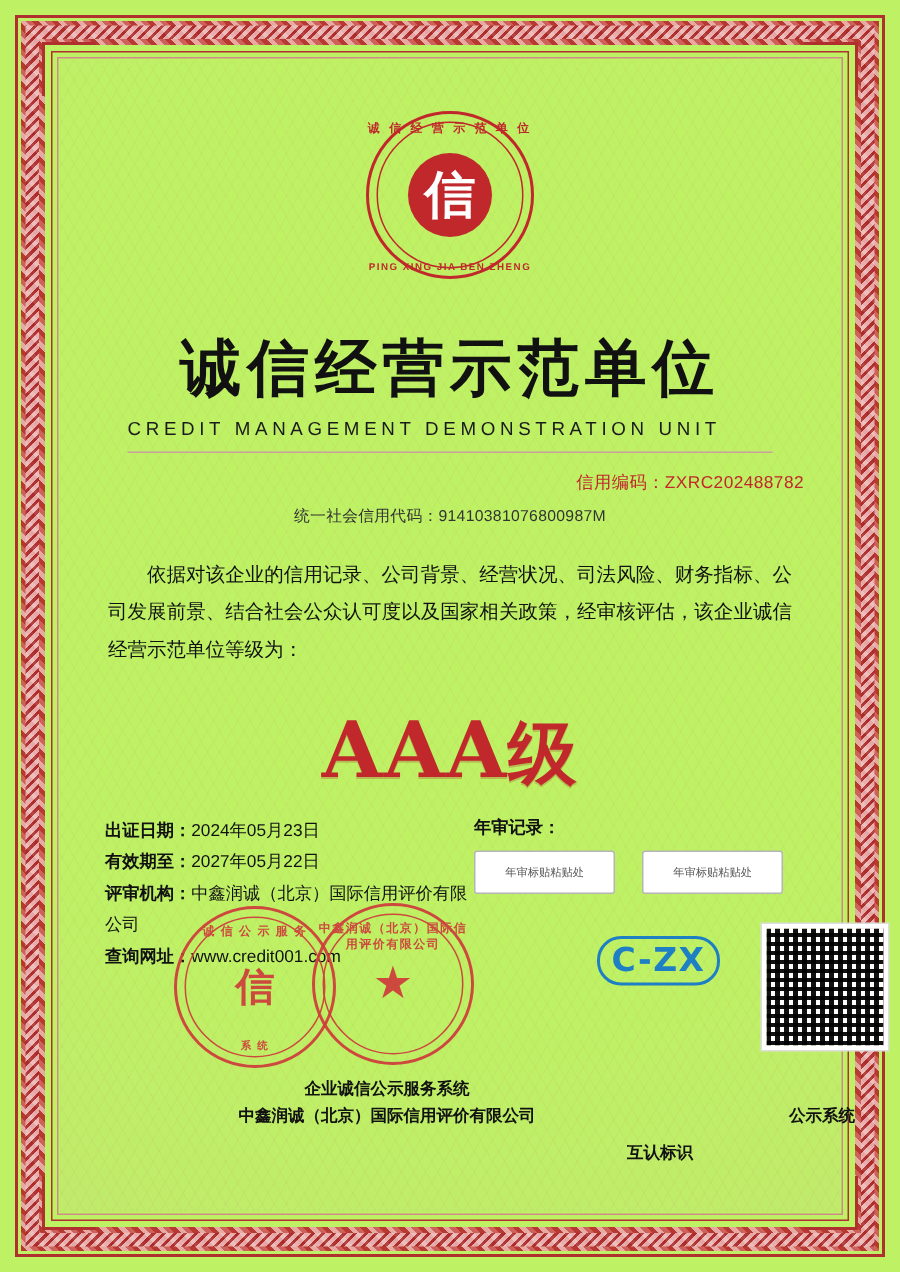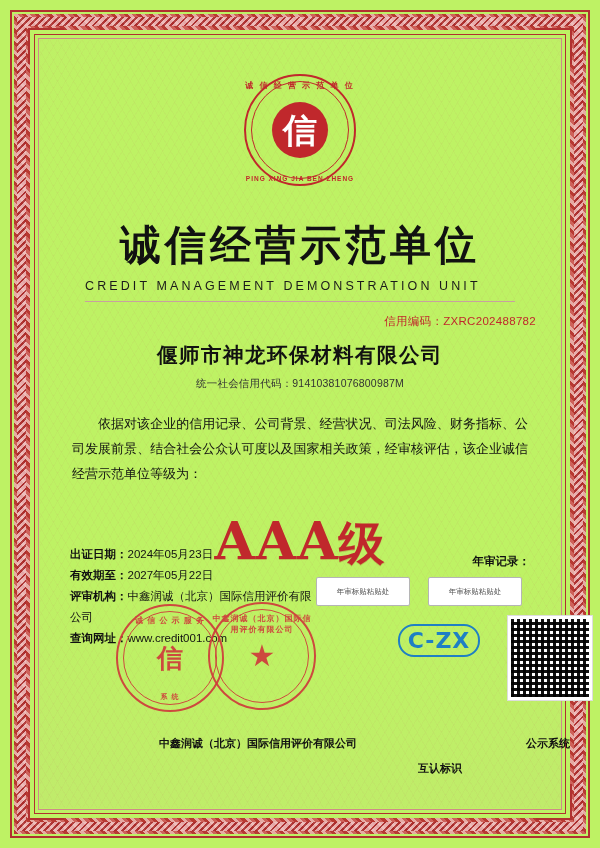--- a/index.html
+++ b/index.html
@@ -133,21 +133,21 @@
   }
 
   
   .info-area{
     position:absolute;left:24px;right:24px;top:498px;
     display:flex;justify-content:space-between;align-items:flex-start;
   }
   .info-list{font-size:11.5px;line-height:21px;color:#111;}
   .info-list .k{font-weight:bold;font-family:Liberation Mono, monospace;}
   .annual{
-    width:230px;margin-top:10px;text-align:right;
+    width:230px;margin-top:0;
   }
   .annual-title{font-size:11.5px;font-weight:bold;color:#111;margin-bottom:8px;}
   .annual-boxes{display:flex;gap:18px;}
   .annual-box{
     width:92px;height:27px;border:1px solid #b5b5b5;border-radius:2px;
     font-size:7.5px;color:#555;display:flex;align-items:center;justify-content:center;
     background:#fff;
   }
 
   
@@ -239,21 +239,20 @@
         <div class="center-char">信</div>
         <div class="arc-bottom">PING XING JIA BEN ZHENG</div>
       </div>
     </div>
 
     <div class="title-cn">诚信经营示范单位</div>
     <div class="title-en">CREDIT MANAGEMENT DEMONSTRATION UNIT</div>
 
     <div class="credit-code">信用编码：ZXRC202488782</div>
 
-    <div class="company">偃师市神龙环保材料有限公司</div>
     <div class="uscc">统一社会信用代码：91410381076800987M</div>
 
     <div class="body-text">依据对该企业的信用记录、公司背景、经营状况、司法风险、财务指标、公司发展前景、结合社会公众认可度以及国家相关政策，经审核评估，该企业诚信经营示范单位等级为：</div>
 
     <div class="grade">
       <span>AAA</span><span class="cn">级</span>
     </div>
 
     <div class="info-area">
       <div class="info-list">
@@ -297,20 +296,21 @@
         </div>
 
         <div class="mutual">
           <span class="logo">C-ZX</span>
         </div>
 
         <div class="qr"></div>
       </div>
 
       <div class="captions">
+        <div class="cap cap1">企业诚信公示服务系统</div>
         <div class="cap cap2">中鑫润诚（北京）国际信用评价有限公司</div>
         <div class="cap cap3">互认标识</div>
         <div class="cap cap4">公示系统</div>
       </div>
 
     </div>
 
   </div>
 </div>
 

